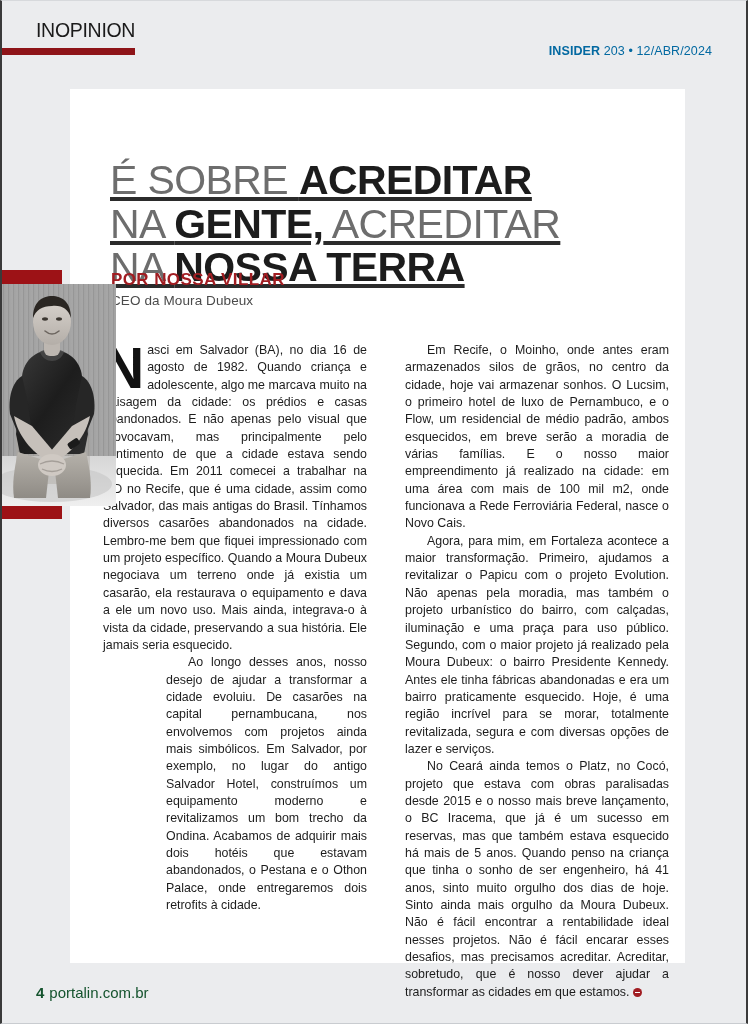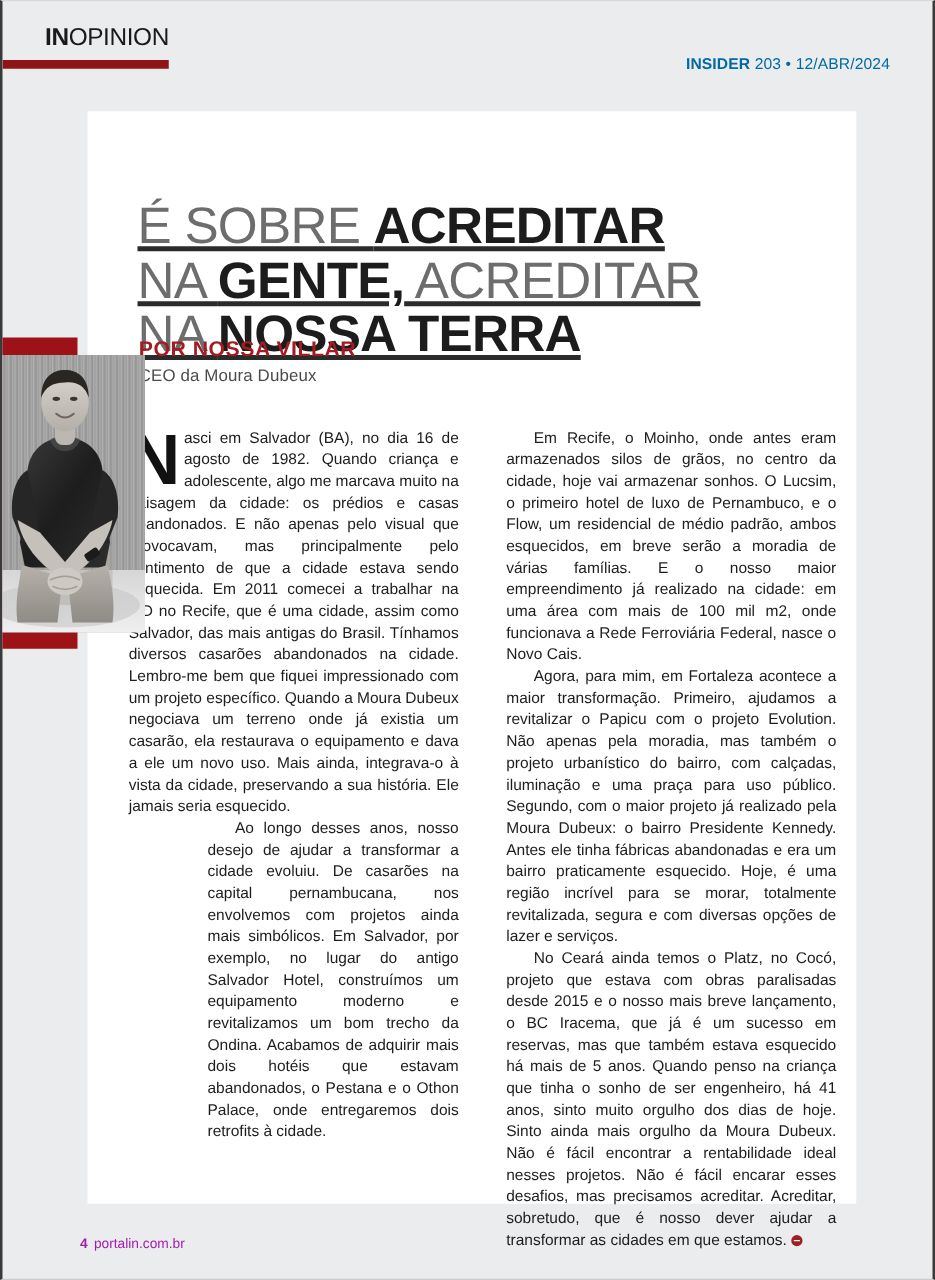--- a/index.html
+++ b/index.html
@@ -35,21 +35,21 @@
   .brand {
     position: absolute;
     left: 34px;
     top: 0;
     font-size: 19.5px;
     letter-spacing: -0.3px;
     color: #1a1a1a;
     line-height: 1;
     white-space: nowrap;
   }
-  .brand .b-strong { font-weight: 700; }
+  .brand .b-strong { font-weight: 400; }
   .brand .b-light  { font-weight: 400; }
 
   .brand-rule {
     position: absolute;
     left: 0;
     top: 27px;
     width: 133px;
     height: 7px;
     background: #8e1418;
   }
@@ -199,24 +199,23 @@
     width: 5px;
     height: 1.5px;
     background: #ffffff;
   }
 
   
   #footer {
     position: absolute;
     left: 34px;
     bottom: 22px;
-    font-size: 11px;
-    color: #a21caf;
+    font-size: 15px;
+    color: #14532d;
     white-space: nowrap;
-    margin-left: 28px;
   }
   #footer .pg { font-weight: 700; }
   #footer .site { font-weight: 400; margin-left: 5px; }
 </style>
 </head>
 <body>
 
 <div id="page">
 
   <div id="masthead">

